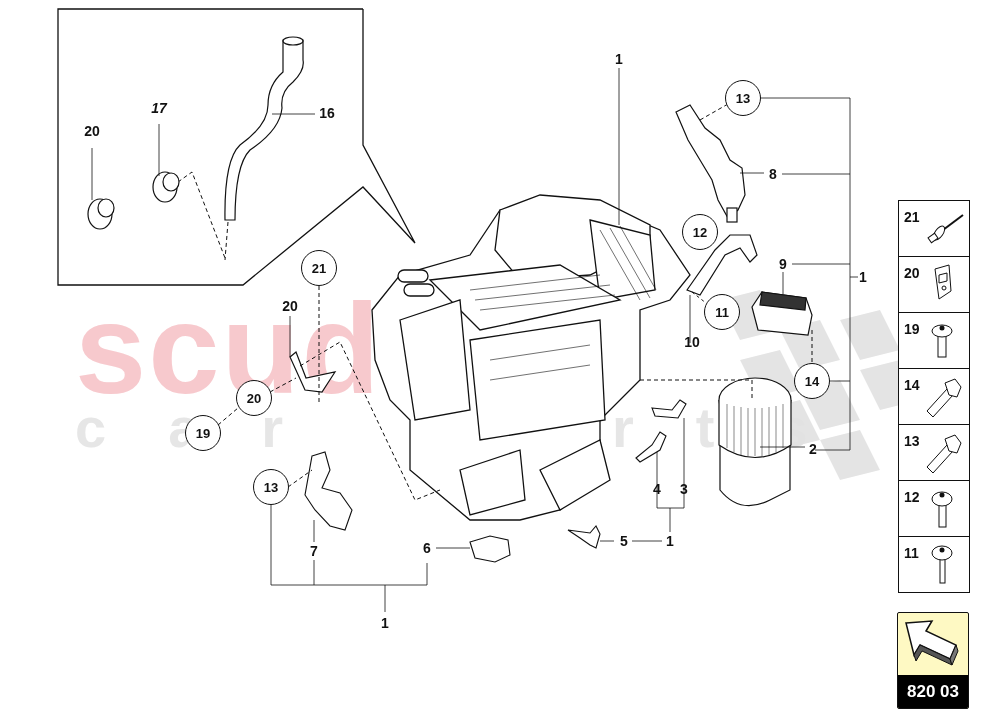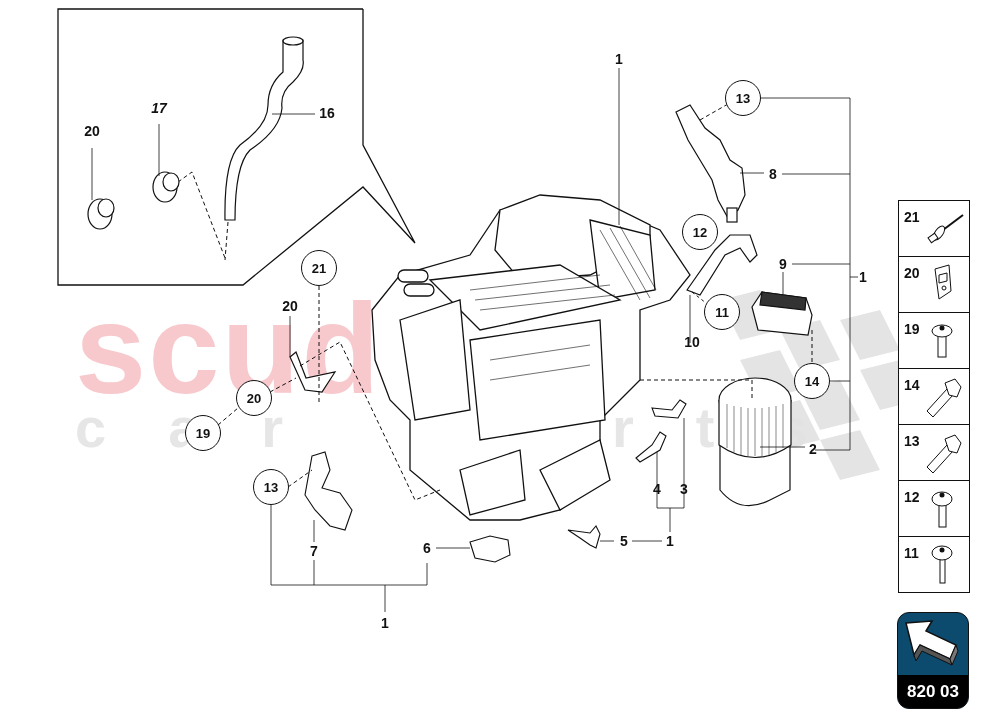--- a/index.html
+++ b/index.html
@@ -15,21 +15,21 @@
          transform:translate(-50%,-50%); white-space:nowrap; }
   .circ { position:absolute; width:34px; height:34px; border:1.6px solid #111; border-radius:50%;
           background:#fff; display:flex; align-items:center; justify-content:center;
           font-size:13px; font-weight:bold; color:#111; transform:translate(-50%,-50%); }
   .legend { position:absolute; left:898px; top:200px; width:70px; border:1.5px solid #111; background:#fff; }
   .legend .cell { height:55px; border-bottom:1.5px solid #111; position:relative; }
   .legend .cell:last-child { border-bottom:none; }
   .legend .num { position:absolute; left:5px; top:8px; font-size:14px; font-weight:bold; color:#111; }
   .legend svg { position:absolute; right:4px; top:4px; }
   .navbox { position:absolute; left:897px; top:612px; width:70px; height:95px; border:1.8px solid #111;
-            border-radius:12px; overflow:hidden; background:#0c4a6e; }
+            border-radius:2px; overflow:hidden; background:#fef9c3; }
   .navbox .code { position:absolute; left:0; bottom:0; width:100%; height:33px; background:#000;
                   color:#fff; font-size:17px; font-weight:bold; display:flex; align-items:center; justify-content:center; }
 </style>
 </head>
 <body>
 
 <div class="stage">
 
   <div class="wm-big">scuderia</div>
   <div class="wm-small">car parts</div>

